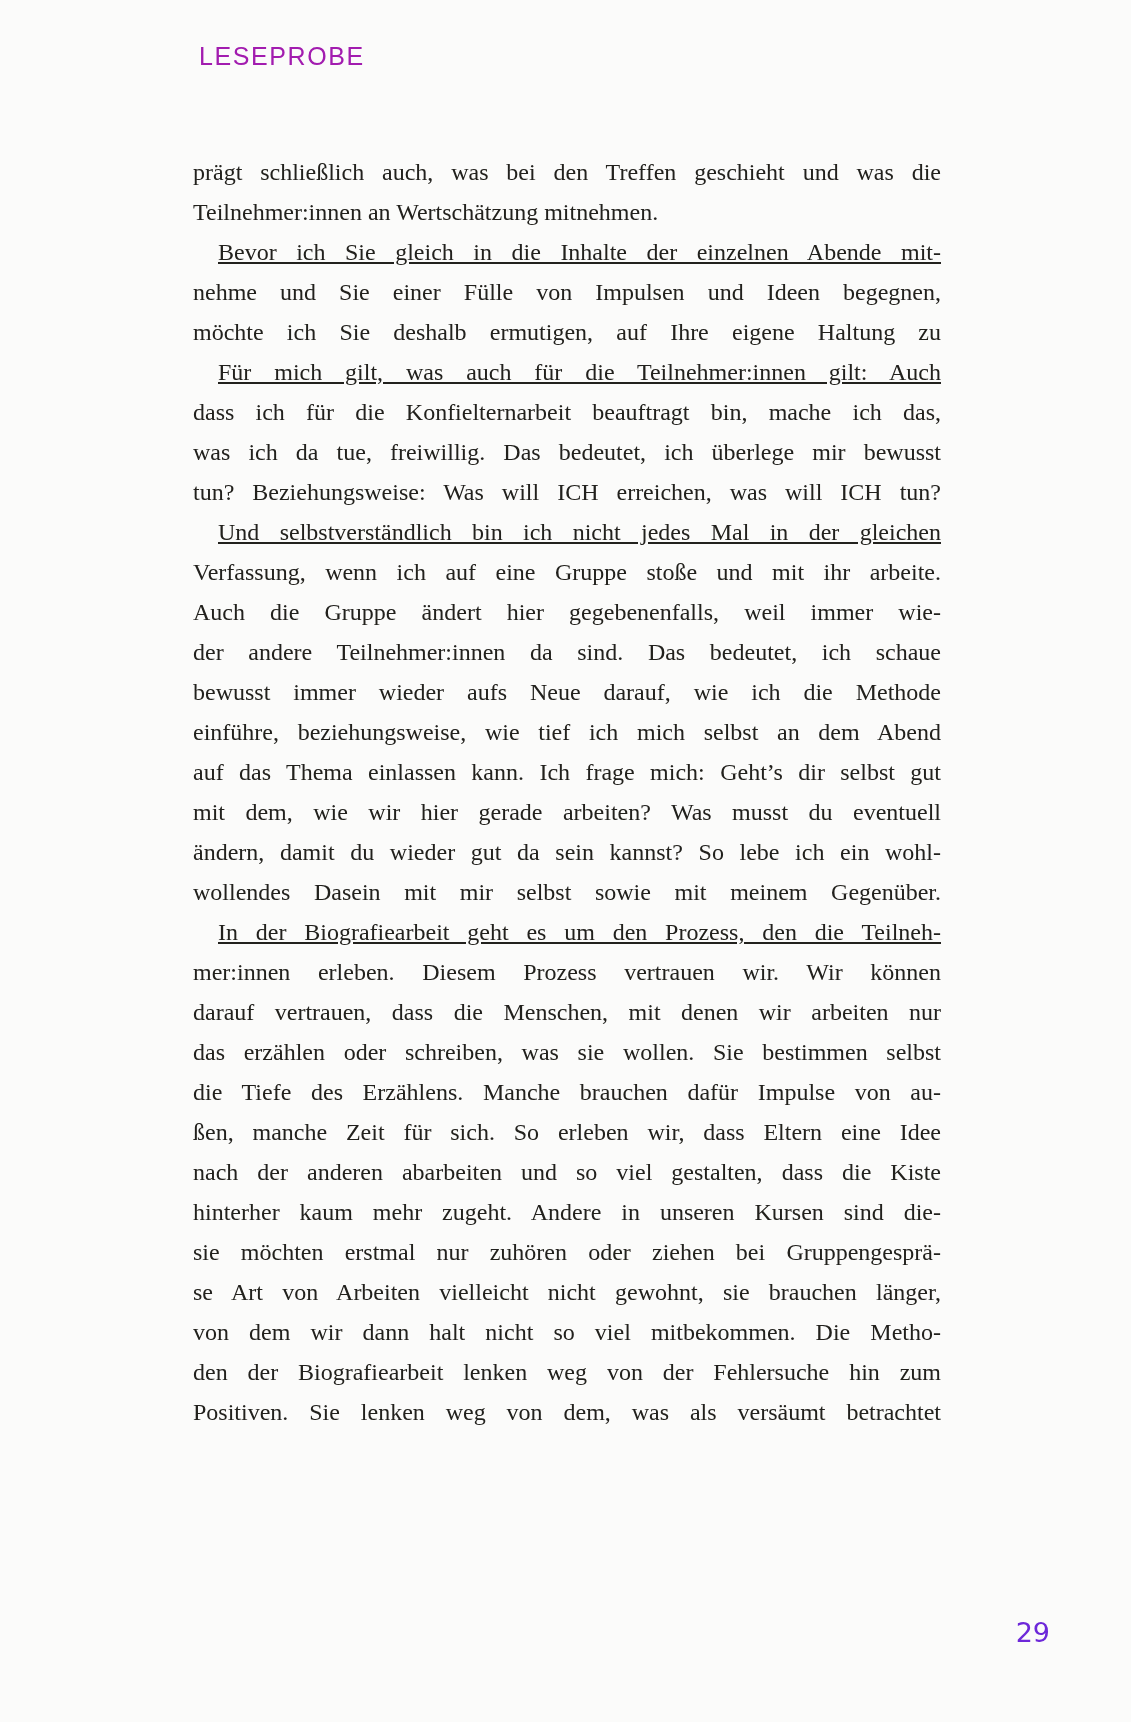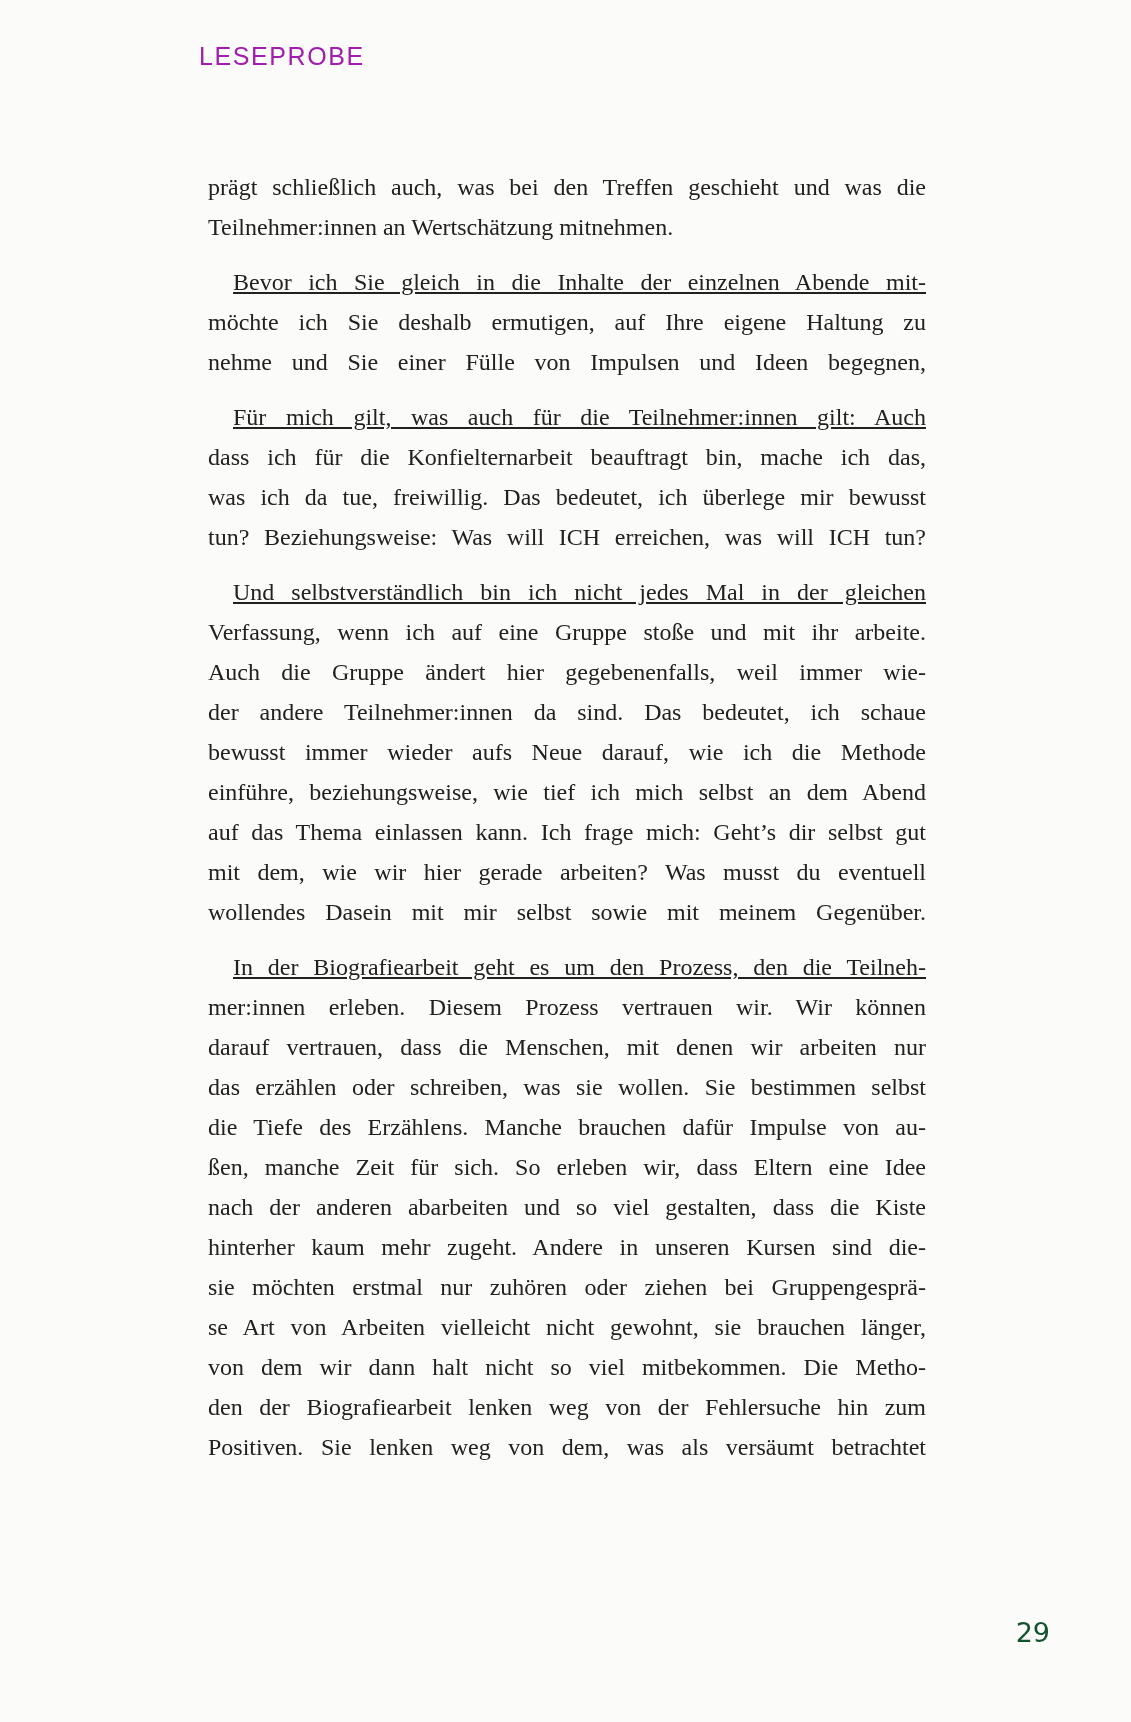--- a/index.html
+++ b/index.html
@@ -29,21 +29,21 @@
   .body-text {
     position: absolute;
     left: 193px;
     top: 152px;
     width: 748px;
     font-size: 24px;
     line-height: 40px;
     font-kerning: normal;
   }
   .para {
-    margin: 15px;
+    margin: 0;
     padding: 0;
   }
   .line {
     text-align: justify;
     text-align-last: justify;
     hyphens: none;
     overflow: visible;
   }
   .line.short-last {
     text-align-last: left;
@@ -52,55 +52,56 @@
     padding-left: 25px;
     text-decoration: underline;
   }
   .page-number {
     position: absolute;
     right: 81px;
     top: 1619px;
     font-family: "DejaVu Sans", "Liberation Sans", sans-serif;
     font-size: 27px;
     line-height: 1;
-    color: #14532d;
+    color: #6d28d9;
   }
 </style>
 </head>
 <body>
 
 <div class="page">
 
   <div class="running-header">LESEPROBE</div>
 
   <div class="body-text">
       <div class="para">
         <div class="line">prägt schließlich auch, was bei den Treffen geschieht und was die</div>
         <div class="line short-last">Teilnehmer:innen an Wertschätzung mitnehmen.</div>
       </div>
       <div class="para indent">
         <div class="line">Bevor ich Sie gleich in die Inhalte der einzelnen Abende mit-</div>
+        <div class="line">nehme und Sie einer Fülle von Impulsen und Ideen begegnen,</div>
         <div class="line">möchte ich Sie deshalb ermutigen, auf Ihre eigene Haltung zu</div>
-        <div class="line">nehme und Sie einer Fülle von Impulsen und Ideen begegnen,</div>
       </div>
       <div class="para indent">
         <div class="line">Für mich gilt, was auch für die Teilnehmer:innen gilt: Auch</div>
         <div class="line">dass ich für die Konfielternarbeit beauftragt bin, mache ich das,</div>
         <div class="line">was ich da tue, freiwillig. Das bedeutet, ich überlege mir bewusst</div>
         <div class="line">tun? Beziehungsweise: Was will ICH erreichen, was will ICH tun?</div>
       </div>
       <div class="para indent">
         <div class="line">Und selbstverständlich bin ich nicht jedes Mal in der gleichen</div>
         <div class="line">Verfassung, wenn ich auf eine Gruppe stoße und mit ihr arbeite.</div>
         <div class="line">Auch die Gruppe ändert hier gegebenenfalls, weil immer wie-</div>
         <div class="line">der andere Teilnehmer:innen da sind. Das bedeutet, ich schaue</div>
         <div class="line">bewusst immer wieder aufs Neue darauf, wie ich die Methode</div>
         <div class="line">einführe, beziehungsweise, wie tief ich mich selbst an dem Abend</div>
         <div class="line">auf das Thema einlassen kann. Ich frage mich: Geht’s dir selbst gut</div>
         <div class="line">mit dem, wie wir hier gerade arbeiten? Was musst du eventuell</div>
+        <div class="line">ändern, damit du wieder gut da sein kannst? So lebe ich ein wohl-</div>
         <div class="line">wollendes Dasein mit mir selbst sowie mit meinem Gegenüber.</div>
       </div>
       <div class="para indent">
         <div class="line">In der Biografiearbeit geht es um den Prozess, den die Teilneh-</div>
         <div class="line">mer:innen erleben. Diesem Prozess vertrauen wir. Wir können</div>
         <div class="line">darauf vertrauen, dass die Menschen, mit denen wir arbeiten nur</div>
         <div class="line">das erzählen oder schreiben, was sie wollen. Sie bestimmen selbst</div>
         <div class="line">die Tiefe des Erzählens. Manche brauchen dafür Impulse von au-</div>
         <div class="line">ßen, manche Zeit für sich. So erleben wir, dass Eltern eine Idee</div>
         <div class="line">nach der anderen abarbeiten und so viel gestalten, dass die Kiste</div>

